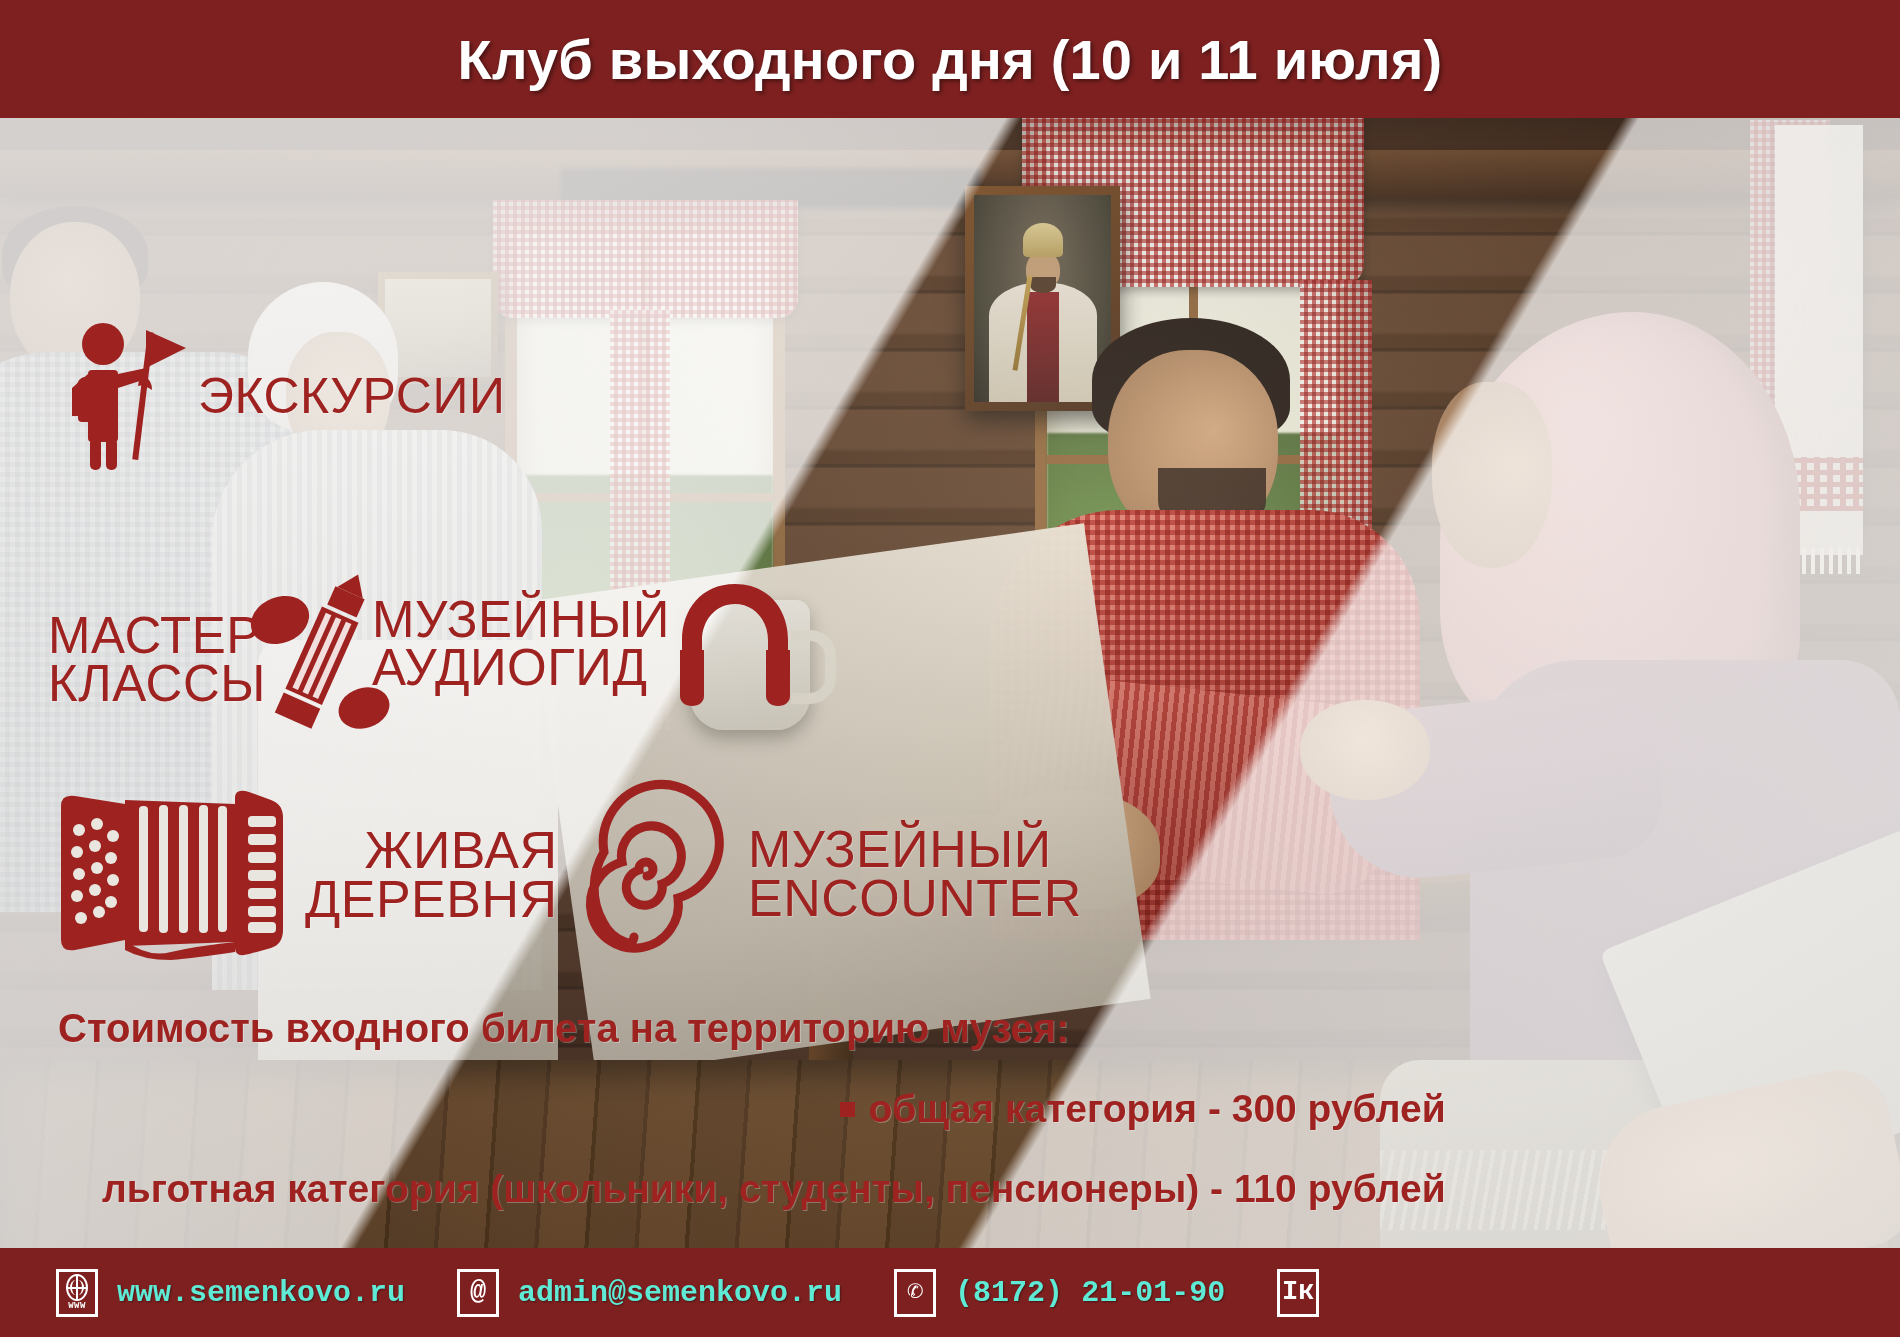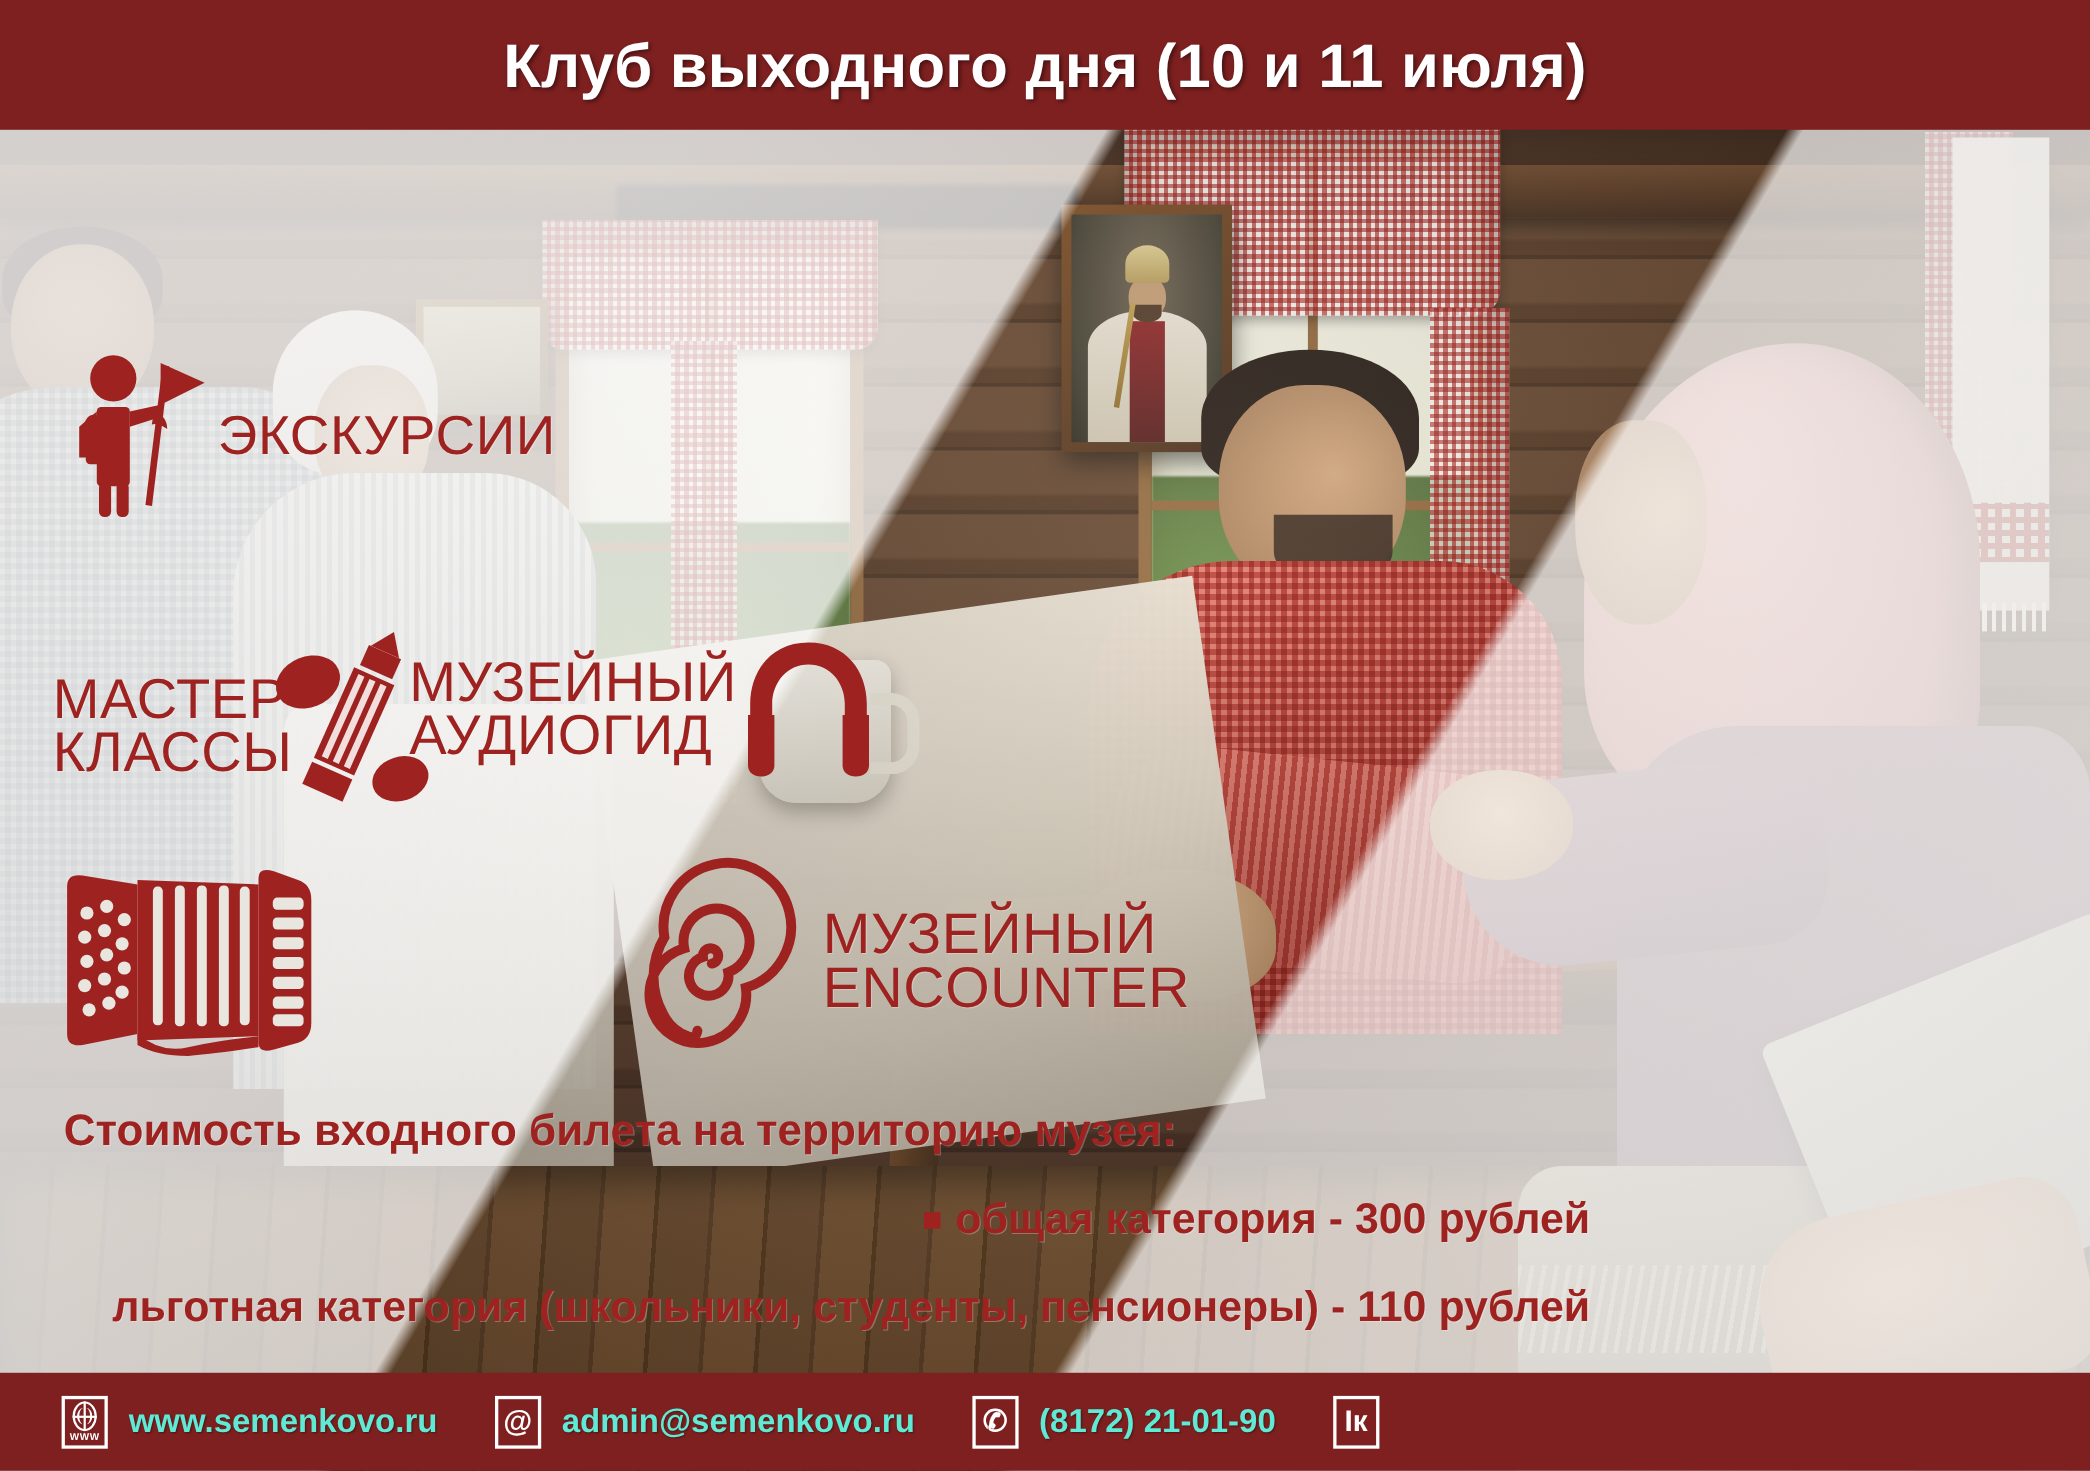--- a/index.html
+++ b/index.html
@@ -210,21 +210,21 @@
             rgba(255,255,255,0.00) 0%,
             rgba(255,255,255,0.00) 63.0%,
             rgba(255,255,255,0.70) 63.6%,
             rgba(255,255,255,0.80) 100%); }
 
   
   .bar { position:absolute; left:0; width:1900px; background:#7e2020; z-index:40; }
   .header { top:0; height:118px; display:flex; align-items:center; justify-content:center; }
   .header .title { color:#fff; font-size:56px; font-weight:bold; letter-spacing:.2px;
                    text-shadow:2px 2px 4px rgba(0,0,0,.45); white-space:nowrap; }
-  .footer { top:1248px; height:89px; display:flex; align-items:center; }
+  .footer { top:1248px; height:89px; display:flex; align-items:center;font-family:Liberation Mono, monospace; }
 
   .f-items { display:flex; align-items:center; gap:52px; padding-left:56px; }
   .f-item { display:flex; align-items:center; gap:19px; }
   .f-item .txt { color:#5eead4; font-size:30px; font-weight:bold; white-space:nowrap;
                  text-shadow:1px 1px 2px rgba(0,0,0,.4); }
   .f-ico { width:42px; height:48px; border:3px solid #fff; display:flex; align-items:center;
            justify-content:center; flex-direction:column; flex:none; }
   .f-ico .glyph { color:#fff; font-size:27px; font-weight:bold; line-height:1; }
   .f-ico .sub { color:#fff; font-size:9px; font-weight:bold; letter-spacing:.5px; line-height:1; margin-top:1px;}
   .globe { width:22px; height:27px; border:2px solid #fff; border-radius:50%; position:relative; }
@@ -437,20 +437,24 @@
           <rect x="193" y="44" width="28" height="11" rx="4"></rect>
           <rect x="193" y="62" width="28" height="11" rx="4"></rect>
           <rect x="193" y="80" width="28" height="11" rx="4"></rect>
           <rect x="193" y="98" width="28" height="11" rx="4"></rect>
           <rect x="193" y="116" width="28" height="11" rx="4"></rect>
           <rect x="193" y="132" width="28" height="11" rx="4"></rect>
         </g>
         <path d="M70 150 Q92 168 116 162 Q142 156 180 152 L180 162 Q140 168 116 170 Q88 170 70 160 Z"></path>
       </svg>
     </span>
+    <div style="display:flex;flex-direction:column;align-items:flex-end;margin-left:18px;">
+      <span class="label">ЖИВАЯ</span>
+      <span class="label">ДЕРЕВНЯ</span>
+    </div>
   </div>
 
   <div class="feat f-enc">
     <span>
       <svg class="ic" width="150" height="168" viewBox="0 0 150 168" fill="none" stroke="#9e2220" stroke-width="9" stroke-linecap="round">
         <path d="M75 86
                  a7 7 0 1 0 -8 -6
                  a18 18 0 1 0 23 14
                  a30 30 0 1 0 -40 -22
                  a44 44 0 1 0 56 36

